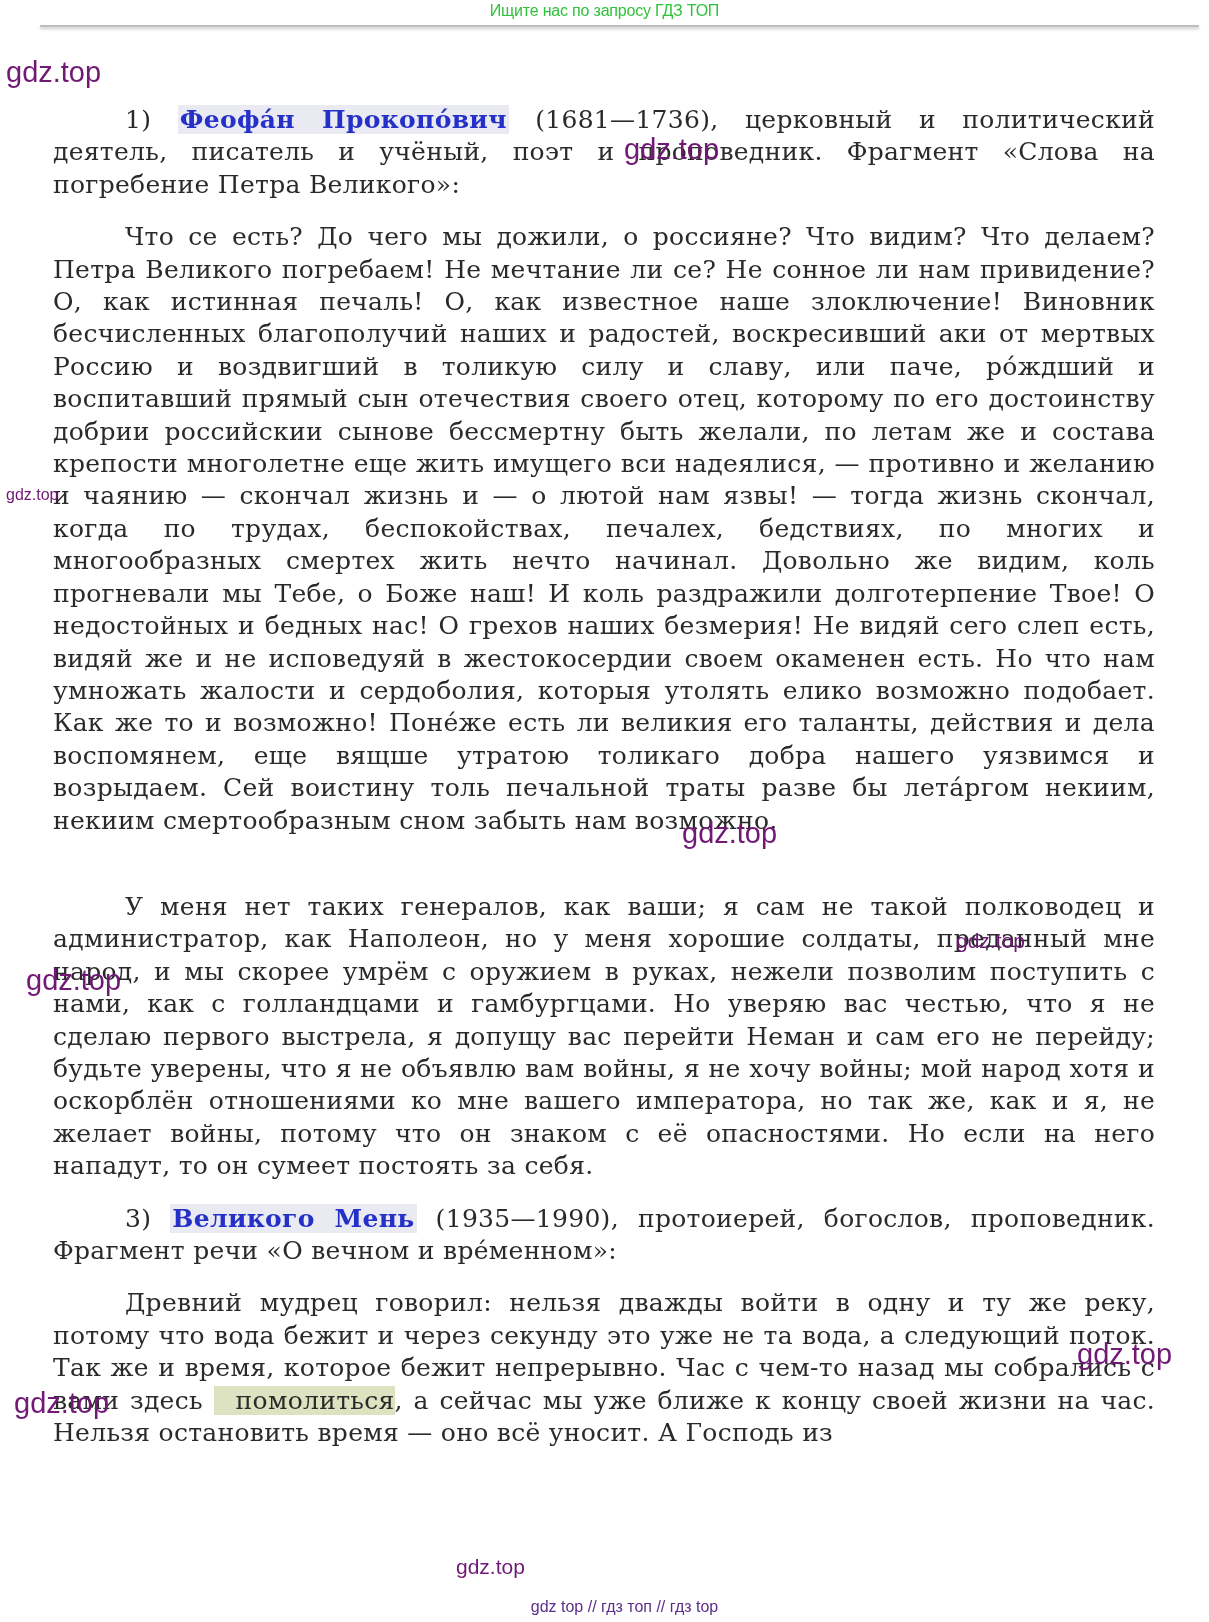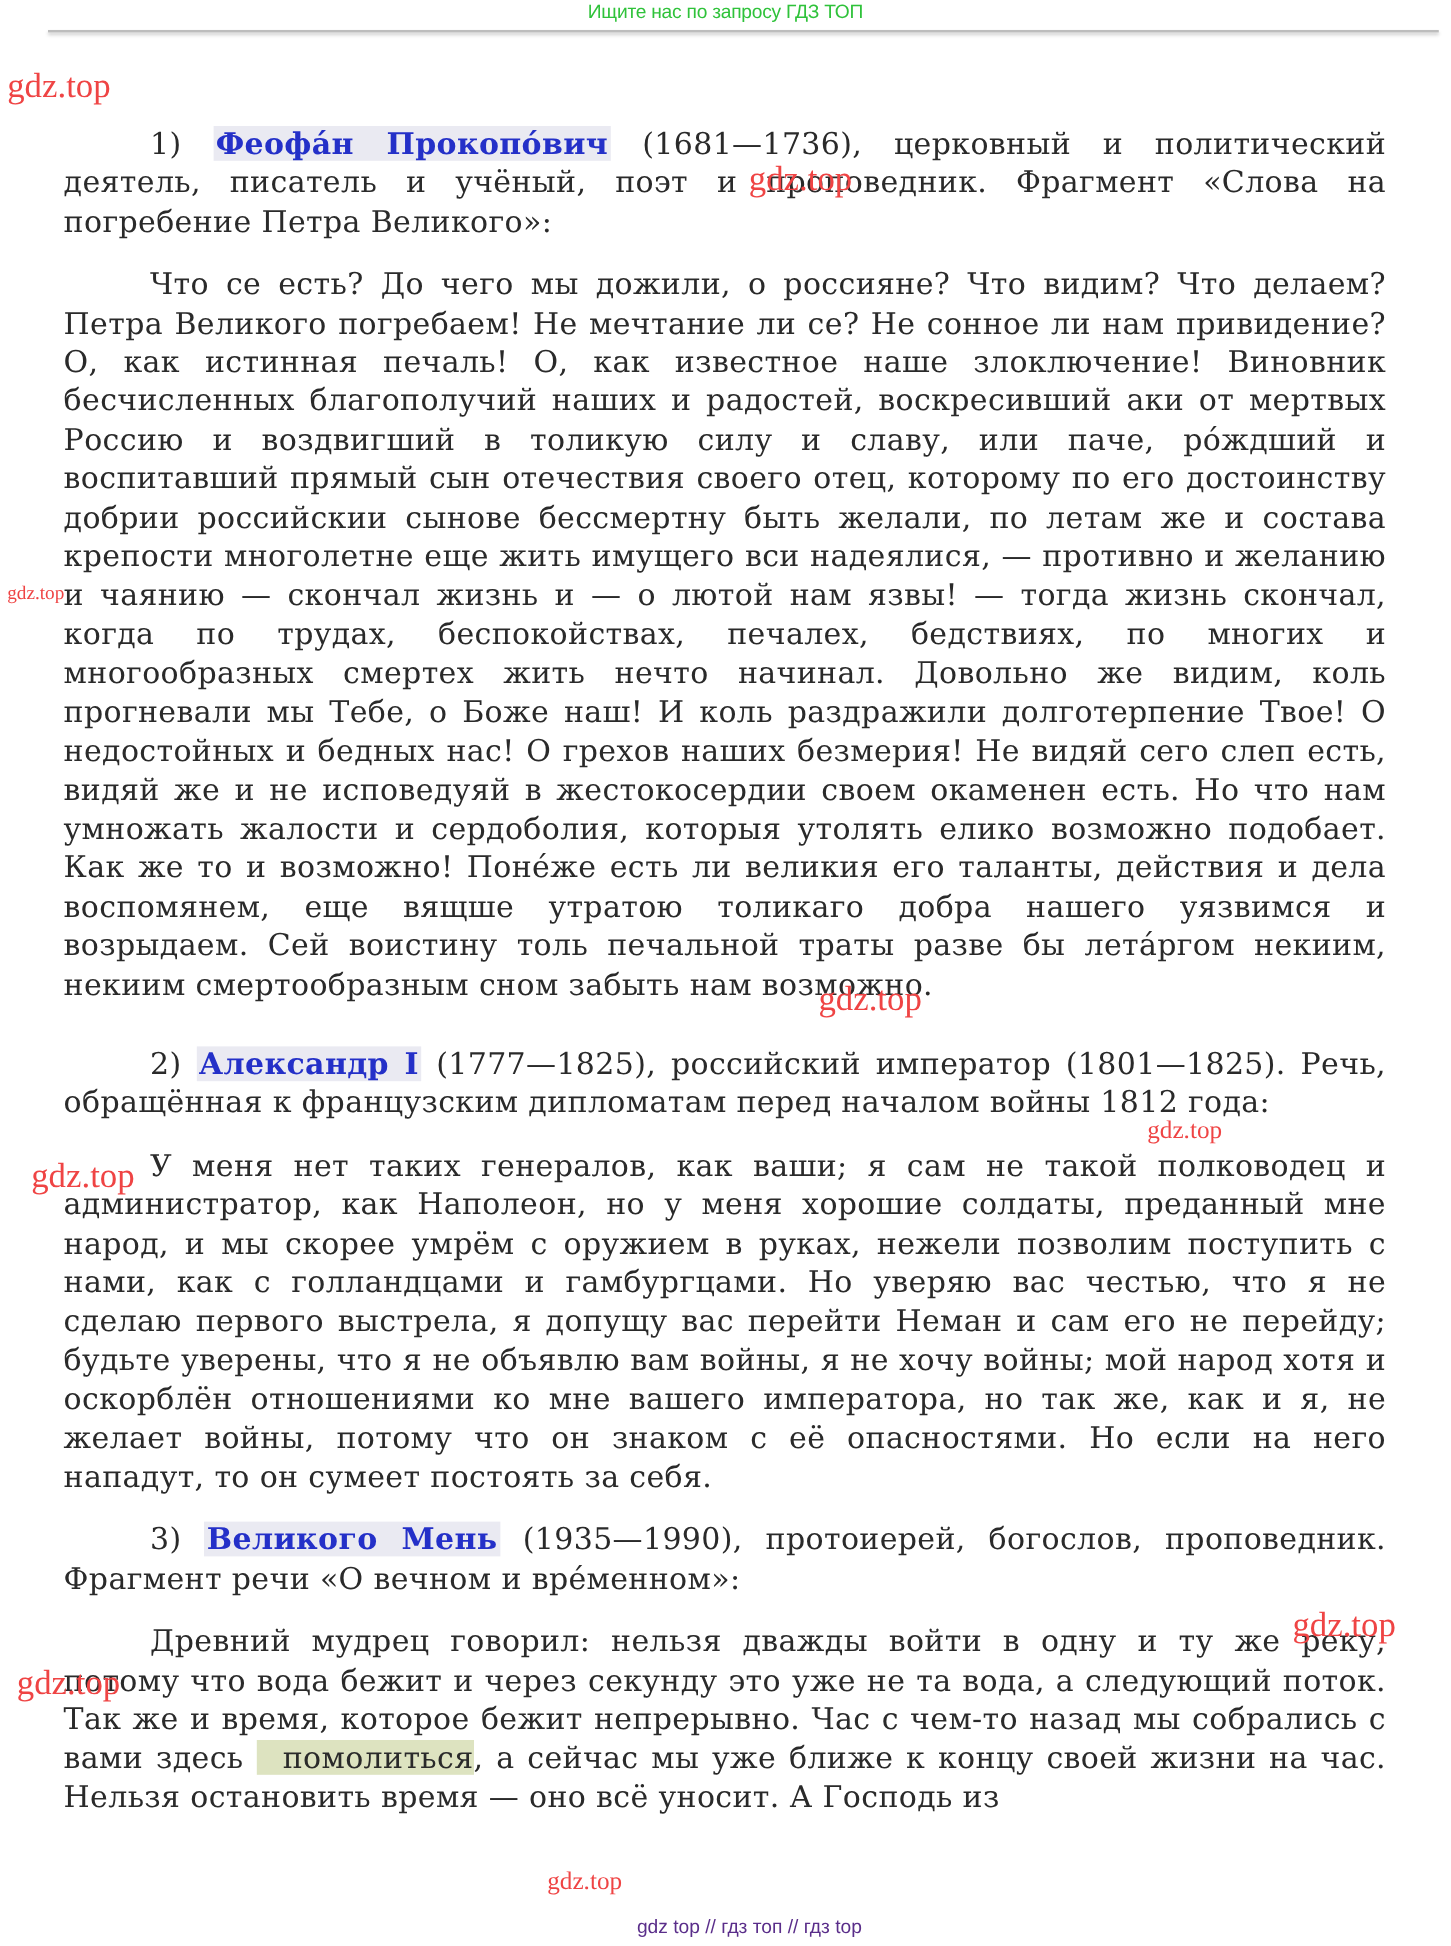--- a/index.html
+++ b/index.html
@@ -28,22 +28,22 @@
     margin: 0; letter-spacing: 0.3px;
   }
   .para.indent { text-indent: 72px; }
   .name {
     color: #2430c8; font-weight: bold; background: #eaeaf2; padding: 0 2px;
   }
   .hl { background: #dde3c0; padding-left: 22px; }
   .gap-s { height: 14px; }
   .gap-m { height: 20px; }
   .wm {
-    position: absolute; font-family: Liberation Serif, serif;
-    color: #ef4444; white-space: nowrap; text-align: center;
+    position: absolute; font-family: Liberation Sans, sans-serif;
+    color: #701a75; white-space: nowrap; text-align: center;
   }
   .wm.l { font-size: 29px; }
   .wm.s { font-size: 16px; }
   .wm.m { font-size: 21px; }
   .footer {
     position: absolute; left: 0; top: 1598px; width: 1209px; text-align: center;
     font-family: "Liberation Sans", sans-serif; font-size: 16px; color: #5a2e8a; padding-left: 20px;
   }
 </style>
 </head>
@@ -56,21 +56,20 @@
 
 <div class="page">
 
   <p class="para indent"><span>1)</span> <span class="name">Феофа́н Прокопо́вич</span><span> (1681—1736), церковный и политический деятель, писатель и учёный, поэт и проповедник. Фрагмент «Слова на погребение Петра Великого»:</span></p>
   <div class="gap-m"></div>
   <p class="para indent">Что се есть? До чего мы дожили, о россияне? Что видим? Что делаем? Петра Великого погребаем! Не мечтание ли се? Не сонное ли нам привидение? О, как истинная печаль! О, как известное наше злоключение! Виновник бесчисленных благополучий наших и радостей, воскресивший аки от мертвых Россию и воздвигший в толикую силу и славу, или паче, ро́ждший и воспитавший прямый сын отечествия своего отец, которому по его достоинству добрии российскии сынове бессмертну быть желали, по летам же и состава крепости многолетне еще жить имущего вси надеялися, — противно и желанию и чаянию — скончал жизнь и — о лютой нам язвы! — тогда жизнь скончал, когда по трудах, беспокойствах, печалех, бедствиях, по многих и многообразных смертех жить нечто начинал. Довольно же видим, коль прогневали мы Тебе, о Боже наш! И коль раздражили долготерпение Твое! О недостойных и бедных нас! О грехов наших безмерия! Не видяй сего слеп есть, видяй же и не исповедуяй в жестокосердии своем окаменен есть. Но что нам умножать жалости и сердоболия, которыя утолять елико возможно подобает. Как же то и возможно! Поне́же есть ли великия его таланты, действия и дела воспомянем, еще вящше утратою толикаго добра нашего уязвимся и возрыдаем. Сей воистину толь печальной траты разве бы лета́ргом некиим, некиим смертообразным сном забыть нам возможно.</p>
 
   <div class="gap-m"></div>
   <div class="gap-s"></div>
 
-  <p class="para indent"><span>2)</span> <span class="name">Александр I</span><span> (1777—1825), российский император (1801—1825). Речь, обращённая к французским дипломатам перед началом войны 1812 года:</span></p>
   <div class="gap-m"></div>
   <p class="para indent">У меня нет таких генералов, как ваши; я сам не такой полководец и администратор, как Наполеон, но у меня хорошие солдаты, преданный мне народ, и мы скорее умрём с оружием в руках, нежели позволим поступить с нами, как с голландцами и гамбургцами. Но уверяю вас честью, что я не сделаю первого выстрела, я допущу вас перейти Неман и сам его не перейду; будьте уверены, что я не объявлю вам войны, я не хочу войны; мой народ хотя и оскорблён отношениями ко мне вашего императора, но так же, как и я, не желает войны, потому что он знаком с её опасностями. Но если на него нападут, то он сумеет постоять за себя.</p>
 
   <div class="gap-m"></div>
 
   <p class="para indent"><span>3)</span> <span class="name">Великого Мень</span><span> (1935—1990), протоиерей, богослов, проповедник. Фрагмент речи «О вечном и вре́менном»:</span></p>
   <div class="gap-m"></div>
   <p class="para indent"><span>Древний мудрец говорил: нельзя дважды войти в одну и ту же реку, потому что вода бежит и через секунду это уже не та вода, а следующий поток. Так же и время, которое бежит непрерывно. Час с чем-то назад мы собрались с вами здесь </span><span class="hl">помолиться</span><span>, а сейчас мы уже ближе к концу своей жизни на час. Нельзя остановить время — оно всё уносит. А Господь из</span></p>
 </div>
 

